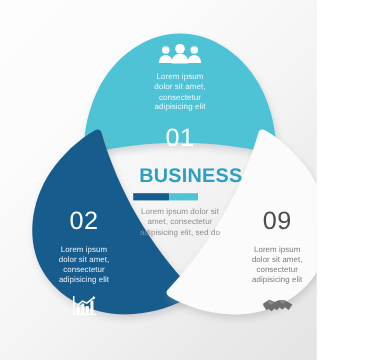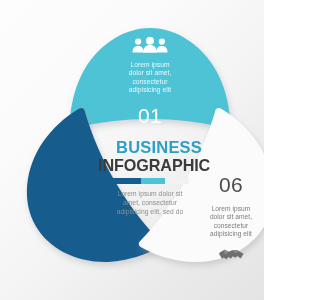--- a/index.html
+++ b/index.html
@@ -212,20 +212,39 @@
                  C 230 127 228 129 225 128
                  C 201 122 175 119 150 119
                  C 125 119 99 122 75 128
                  C 72 129 70 127 70 124
                  C 70 108 74 91 81 76
                  C 95 47 122 28 150 28 Z" fill="#145d8e" transform="rotate(-120 150 160)"></path>
       </g>
     </svg>
   </div>
 
+  <div class="seg-content" id="seg2-content">
+    <div class="seg-num">02</div>
+    <div class="seg-desc">Lorem ipsum
+dolor sit amet,
+consectetur
+adipisicing elit</div>
+
+    <svg class="seg-icon" viewBox="0 0 30 26" width="21" height="18">
+      <g fill="#ffffff">
+        <rect x="1" y="1" width="1.8" height="23"></rect>
+        <rect x="1" y="22.2" width="28" height="1.8"></rect>
+        <rect x="5.5" y="14" width="3.6" height="8.2"></rect>
+        <rect x="11" y="10" width="3.6" height="12.2"></rect>
+        <rect x="16.5" y="13" width="3.6" height="9.2"></rect>
+        <rect x="22" y="6.5" width="3.6" height="15.7"></rect>
+        <path d="M5.8 11.5 L12.2 6.2 L17.5 8.6 L25.4 2.2 L25.4 0.6 L27.9 3.2 L25.6 5.9 L25.6 4.2 L17.9 10.6 L12.5 8.2 L6.6 12.9 Z"></path>
+      </g>
+    </svg>
+  </div>
 
   <div class="seg-wrap">
     <svg class="seg-svg" viewBox="0 0 300 300">
       <defs>
         <filter id="sh3" x="-30%" y="-30%" width="170%" height="170%">
           <feDropShadow dx="1.5" dy="3.5" stdDeviation="3.2" flood-color="#9aa0a6" flood-opacity="0.40"></feDropShadow>
         </filter>
       </defs>
       <g filter="url(#sh3)">
         <path d="M 150 28
@@ -235,40 +254,39 @@
                  C 201 122 175 119 150 119
                  C 125 119 99 122 75 128
                  C 72 129 70 127 70 124
                  C 70 108 74 91 81 76
                  C 95 47 122 28 150 28 Z" fill="#fbfbfb" transform="rotate(120 150 160)"></path>
       </g>
     </svg>
   </div>
 
   <div class="seg-content" id="seg3-content">
-    <div class="seg-num">06</div>
+    <div class="seg-num">09</div>
     <div class="seg-desc">Lorem ipsum
 dolor sit amet,
 consectetur
 adipisicing elit</div>
 
     <svg class="seg-icon" viewBox="0 0 40 22" width="27" height="16">
       <g fill="#6e6e6e">
         <path d="M2 7.8 L9.5 3.4 L15.8 6.2 L21 4.0 L28.5 4.0 L38 9.2 L33.5 16.0 L28.8 12.6
                  L25.6 15.2 L22.0 12.8 L19.0 16.2 L15.6 14.0 L12.4 17.4 L8.6 14.6
                  L6.0 16.4 L2 10.4 Z"></path>
         <path d="M9.2 3.0 L15.9 6.0 L13.2 8.6 C12.2 9.5 10.8 9.5 9.9 8.6 L8.2 7.0 Z" fill="#8a8a8a"></path>
         <path d="M28.6 3.8 L21.4 3.8 L24.6 7.4 C25.6 8.4 27.1 8.4 28.0 7.4 L29.6 5.6 Z" fill="#8a8a8a"></path>
       </g>
     </svg>
   </div>
 
   <div id="center-block">
     <div id="title-business" style="color: rgb(46, 159, 196); text-align: right;">BUSINESS</div>
-    <div id="title-infographic" style="color: rgb(59, 59, 59);">INFOGRAPHIC</div>
     <div id="color-bar">
       <span class="bar-a" style="background: rgb(20, 93, 142);"></span>
       <span class="bar-b" style="background: rgb(78, 195, 213);"></span>
       <span class="bar-c" style="background: rgb(242, 242, 242);"></span>
     </div>
     <div id="center-sub" style="color: rgb(141, 141, 141);">Lorem ipsum dolor sit
 amet, consectetur
 adipisicing elit, sed do</div>
   </div>
 

